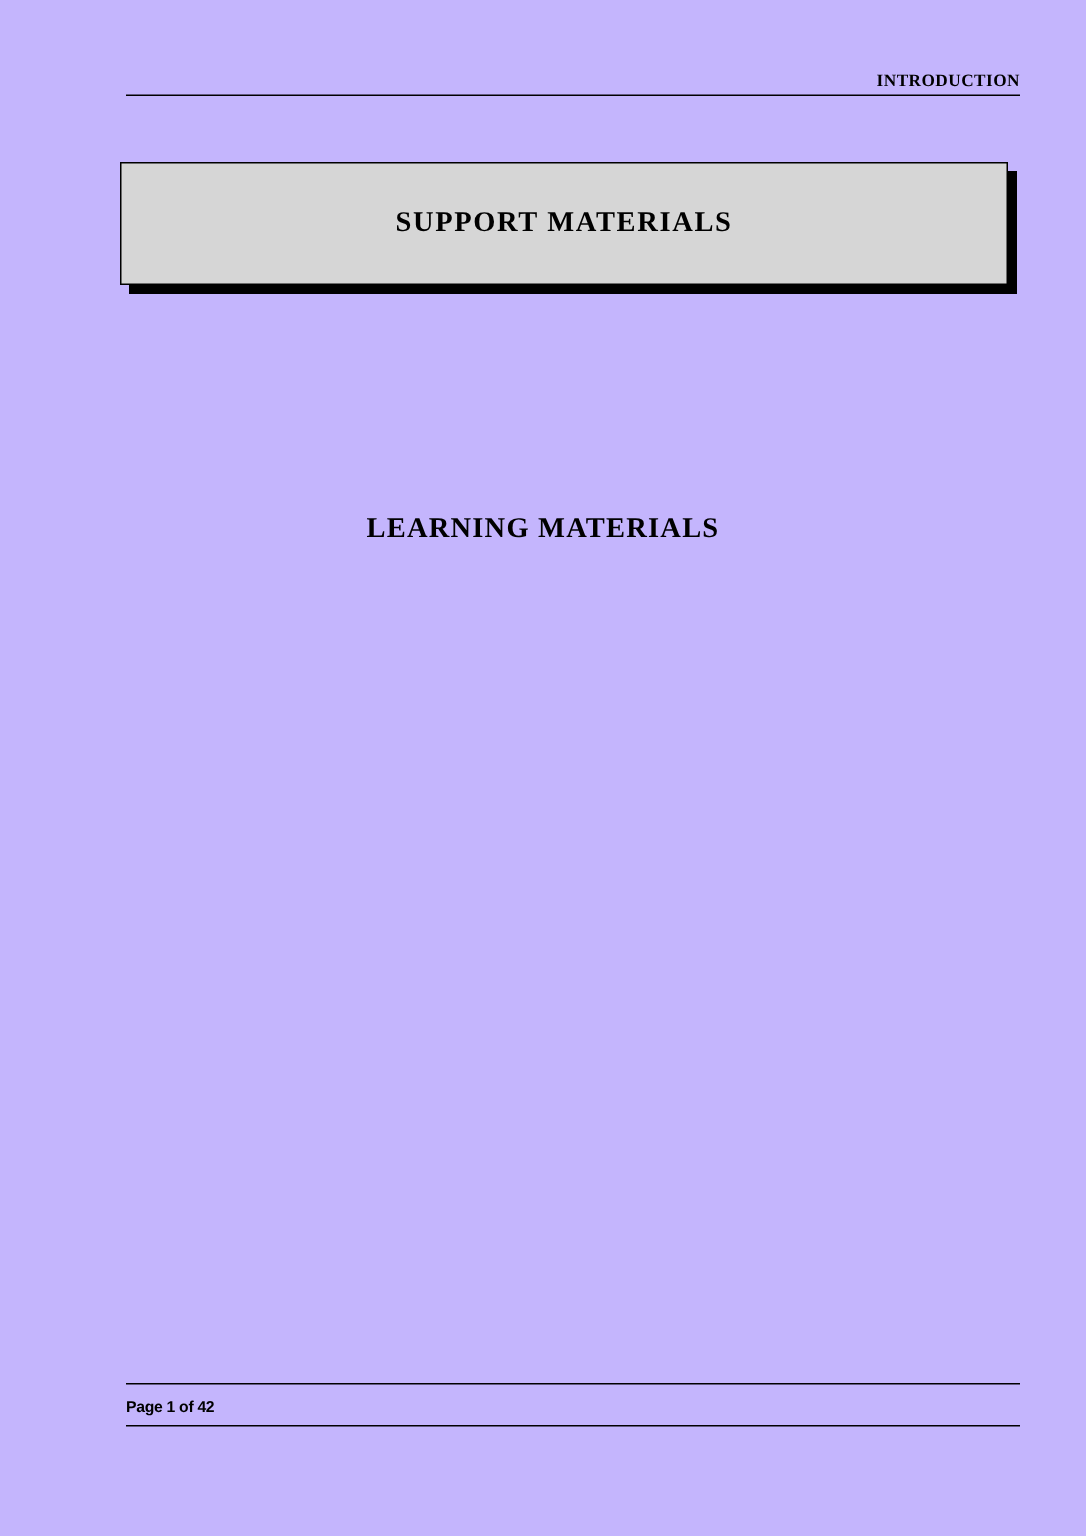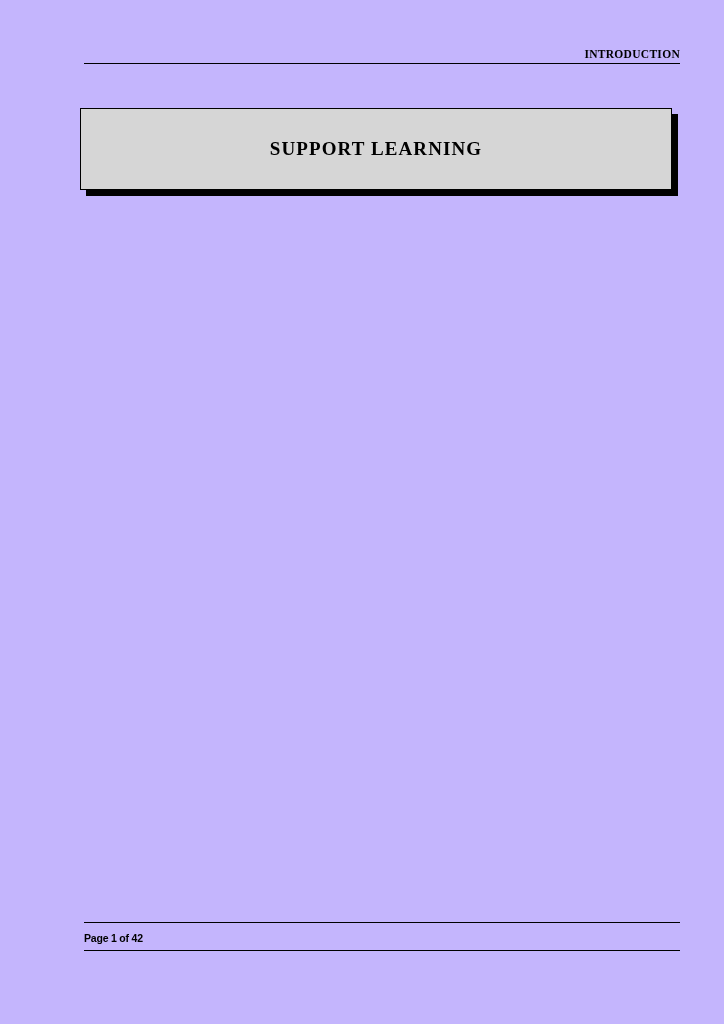--- a/index.html
+++ b/index.html
@@ -109,22 +109,23 @@
   }
 </style>
 </head>
 <body>
 
 <div class="page">
 
   <div class="header">INTRODUCTION</div>
 
   <div class="shadow-box" id="box-support">
-    <span class="box-text">SUPPORT LEARNING</span>
+    <span class="box-text">SUPPORT MATERIALS</span>
   </div>
 
+  <div class="center-heading">LEARNING MATERIALS</div>
 
 
   <div class="footer">
     <span class="footer-text">Page 1 of 42</span>
   </div>
 
 </div>
 
 </body></html>

